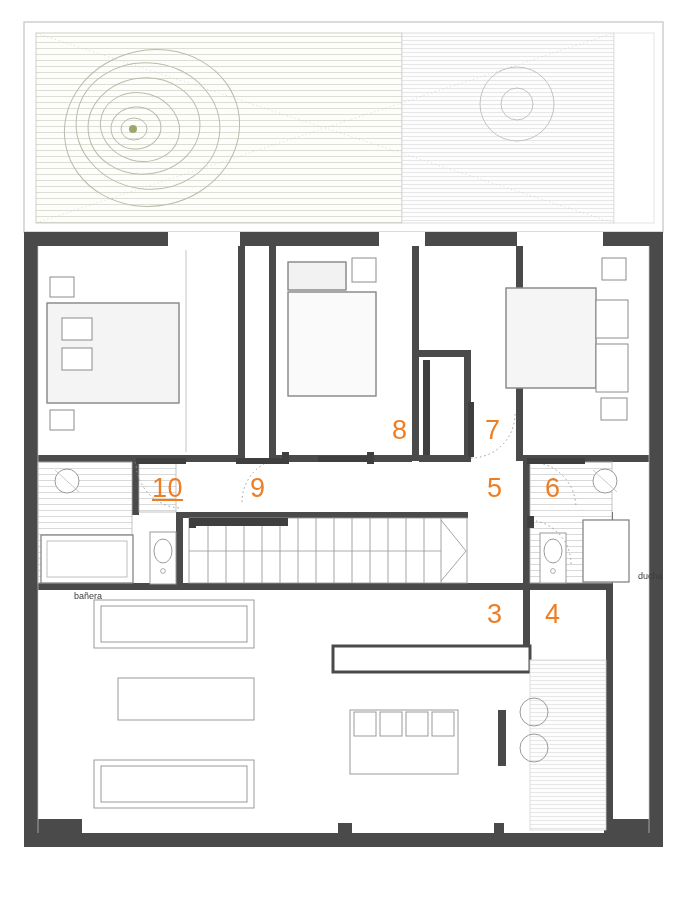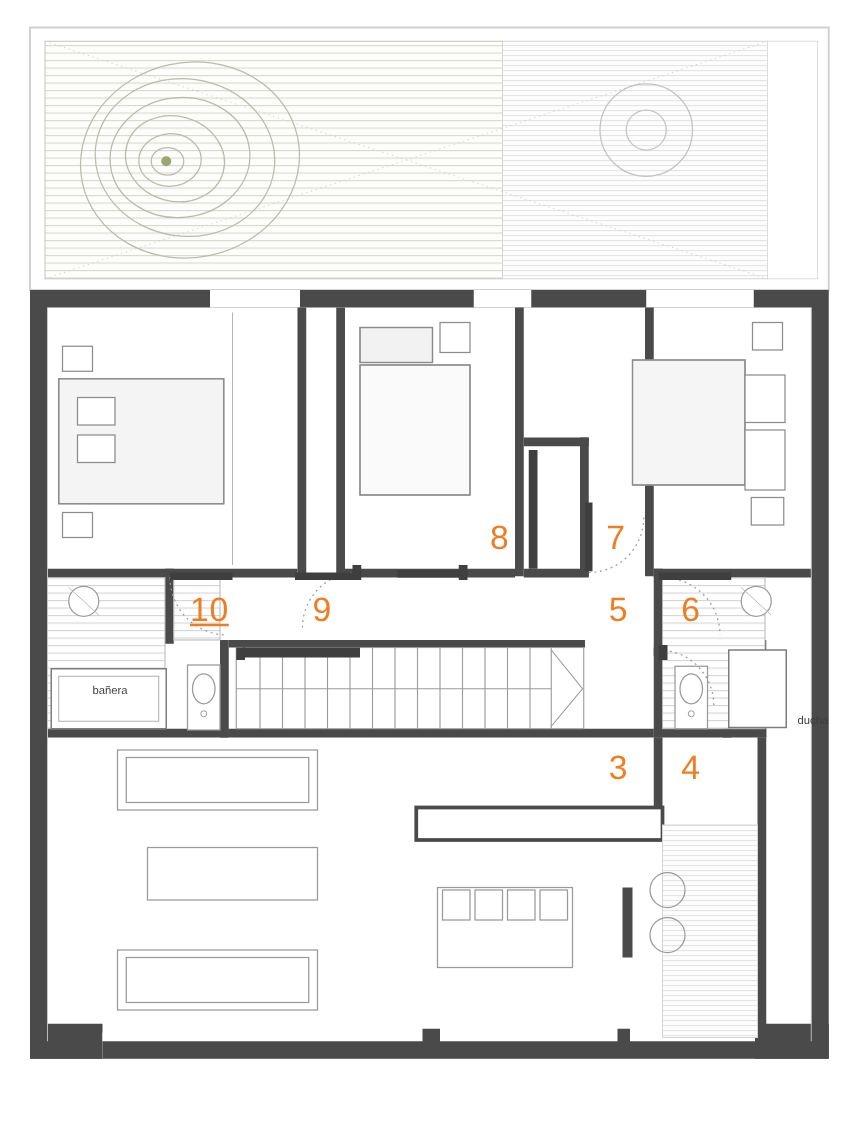--- a/index.html
+++ b/index.html
@@ -281,14 +281,14 @@
 
 <div class="marker" style="left:487px; top:601px;">3</div>
 <div class="marker" style="left:545px; top:601px;">4</div>
 <div class="marker" style="left:487px; top:475px;">5</div>
 <div class="marker" style="left:545px; top:475px;">6</div>
 <div class="marker" style="left:485px; top:417px;">7</div>
 <div class="marker" style="left:392px; top:417px;">8</div>
 <div class="marker" style="left:250px; top:475px;">9</div>
 <div class="marker" style="left:152px; top:475px;text-decoration:underline;">10</div>
 
-<div class="room-label" style="left:74px; top:548px;">bañera</div>
+<div class="room-label" style="left:74px; top:592px;">bañera</div>
 <div class="room-label" style="left:593px; top:572px;padding-left:45px;">ducha</div>
 
 </body></html>

